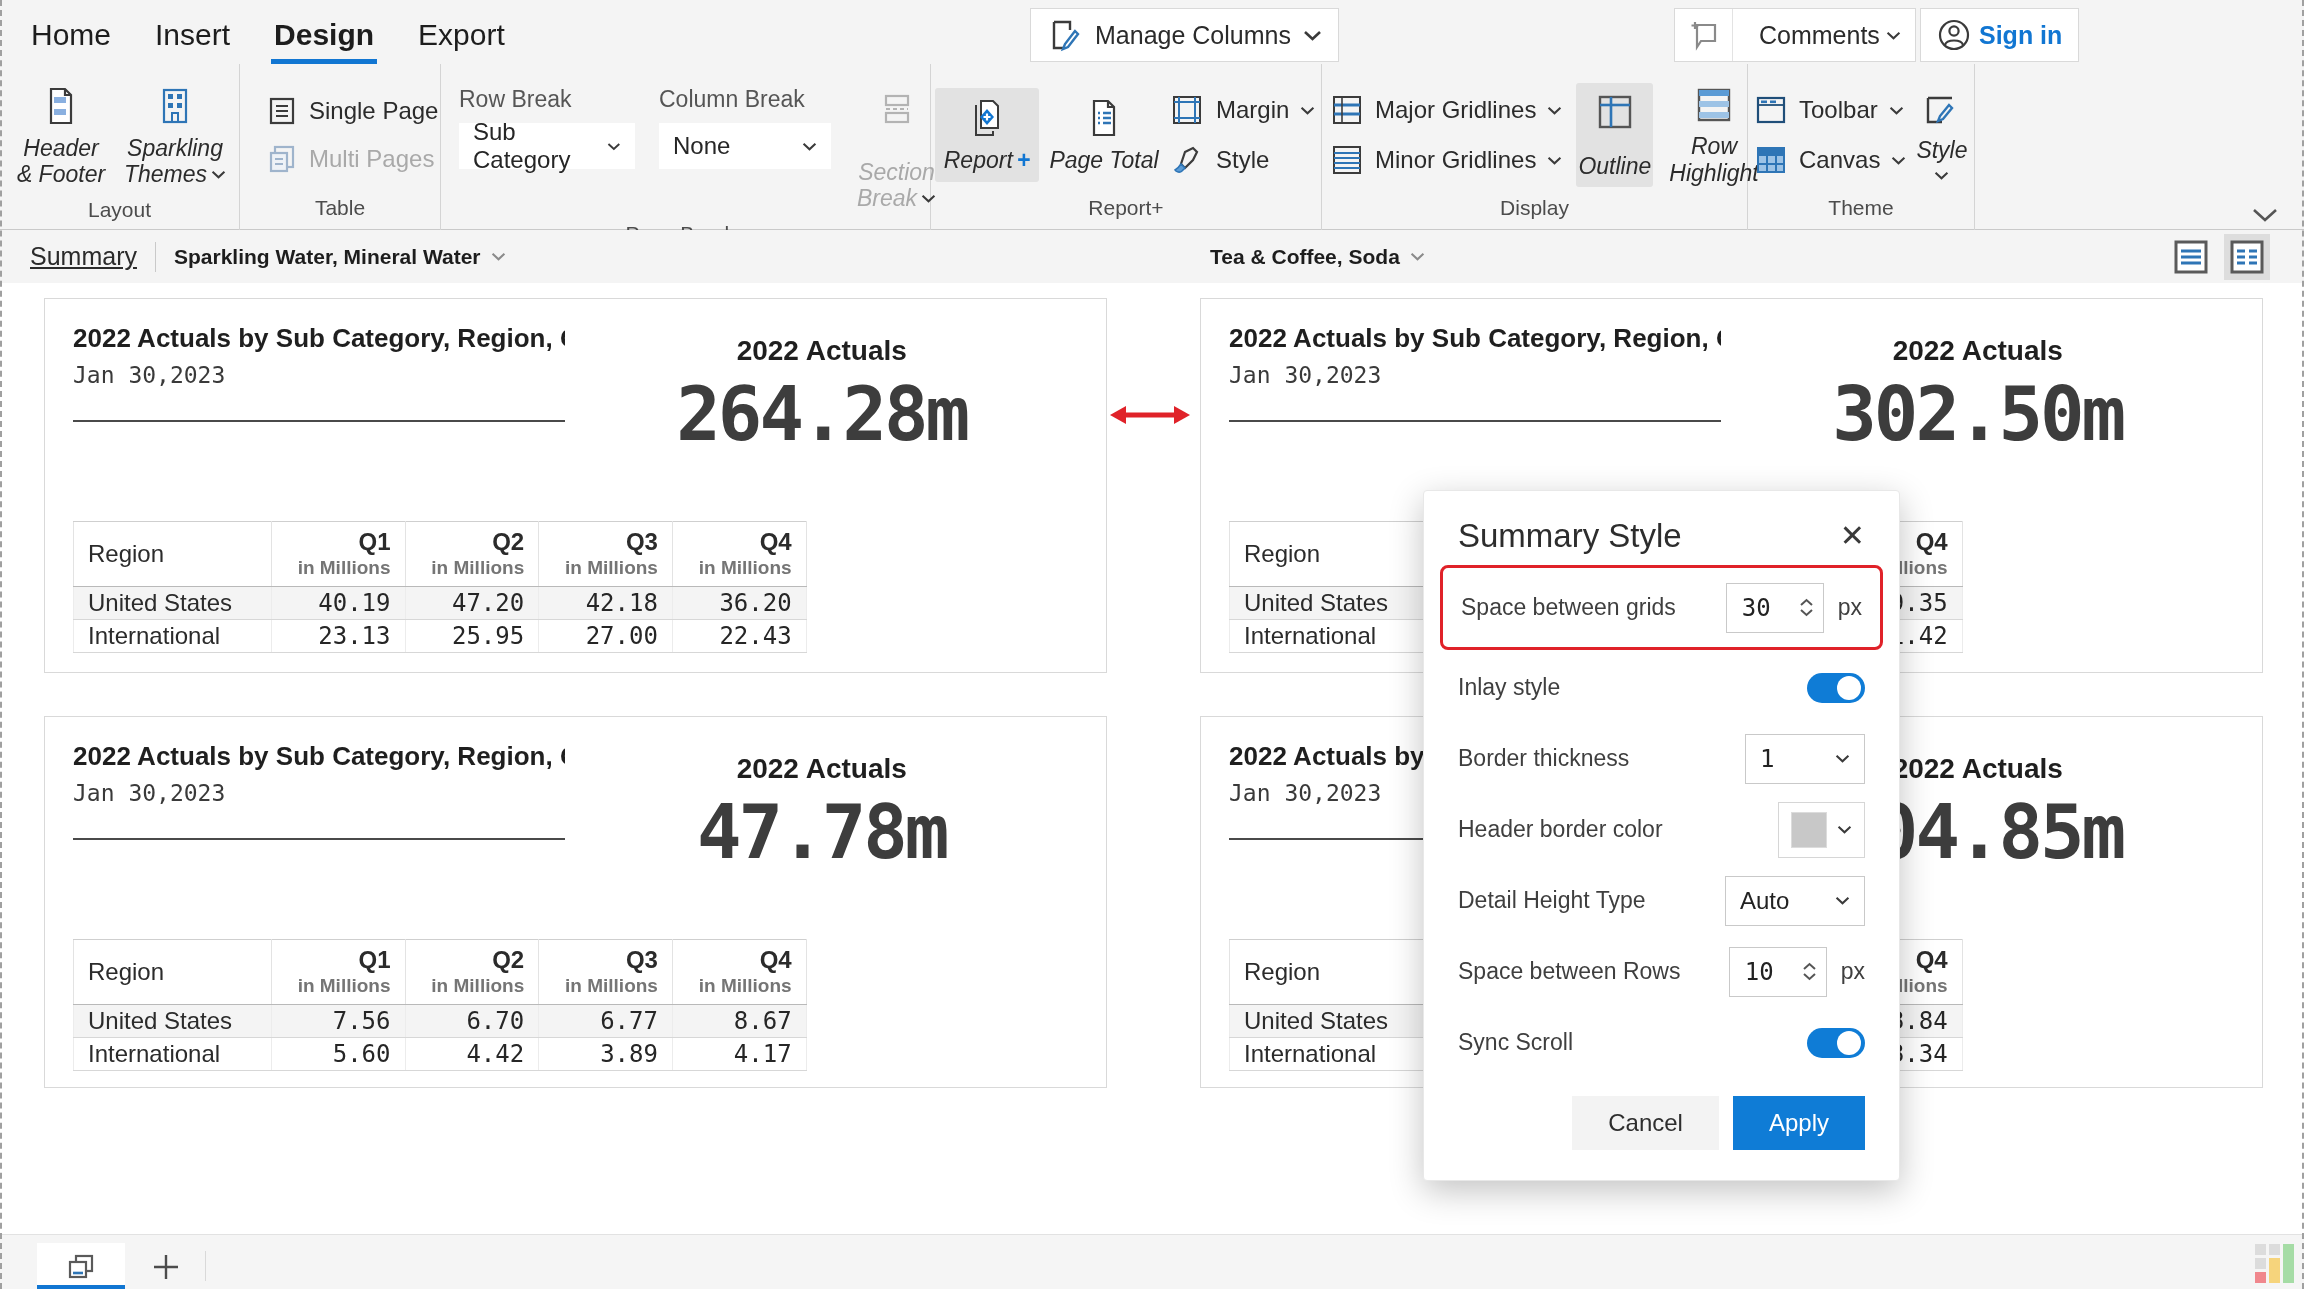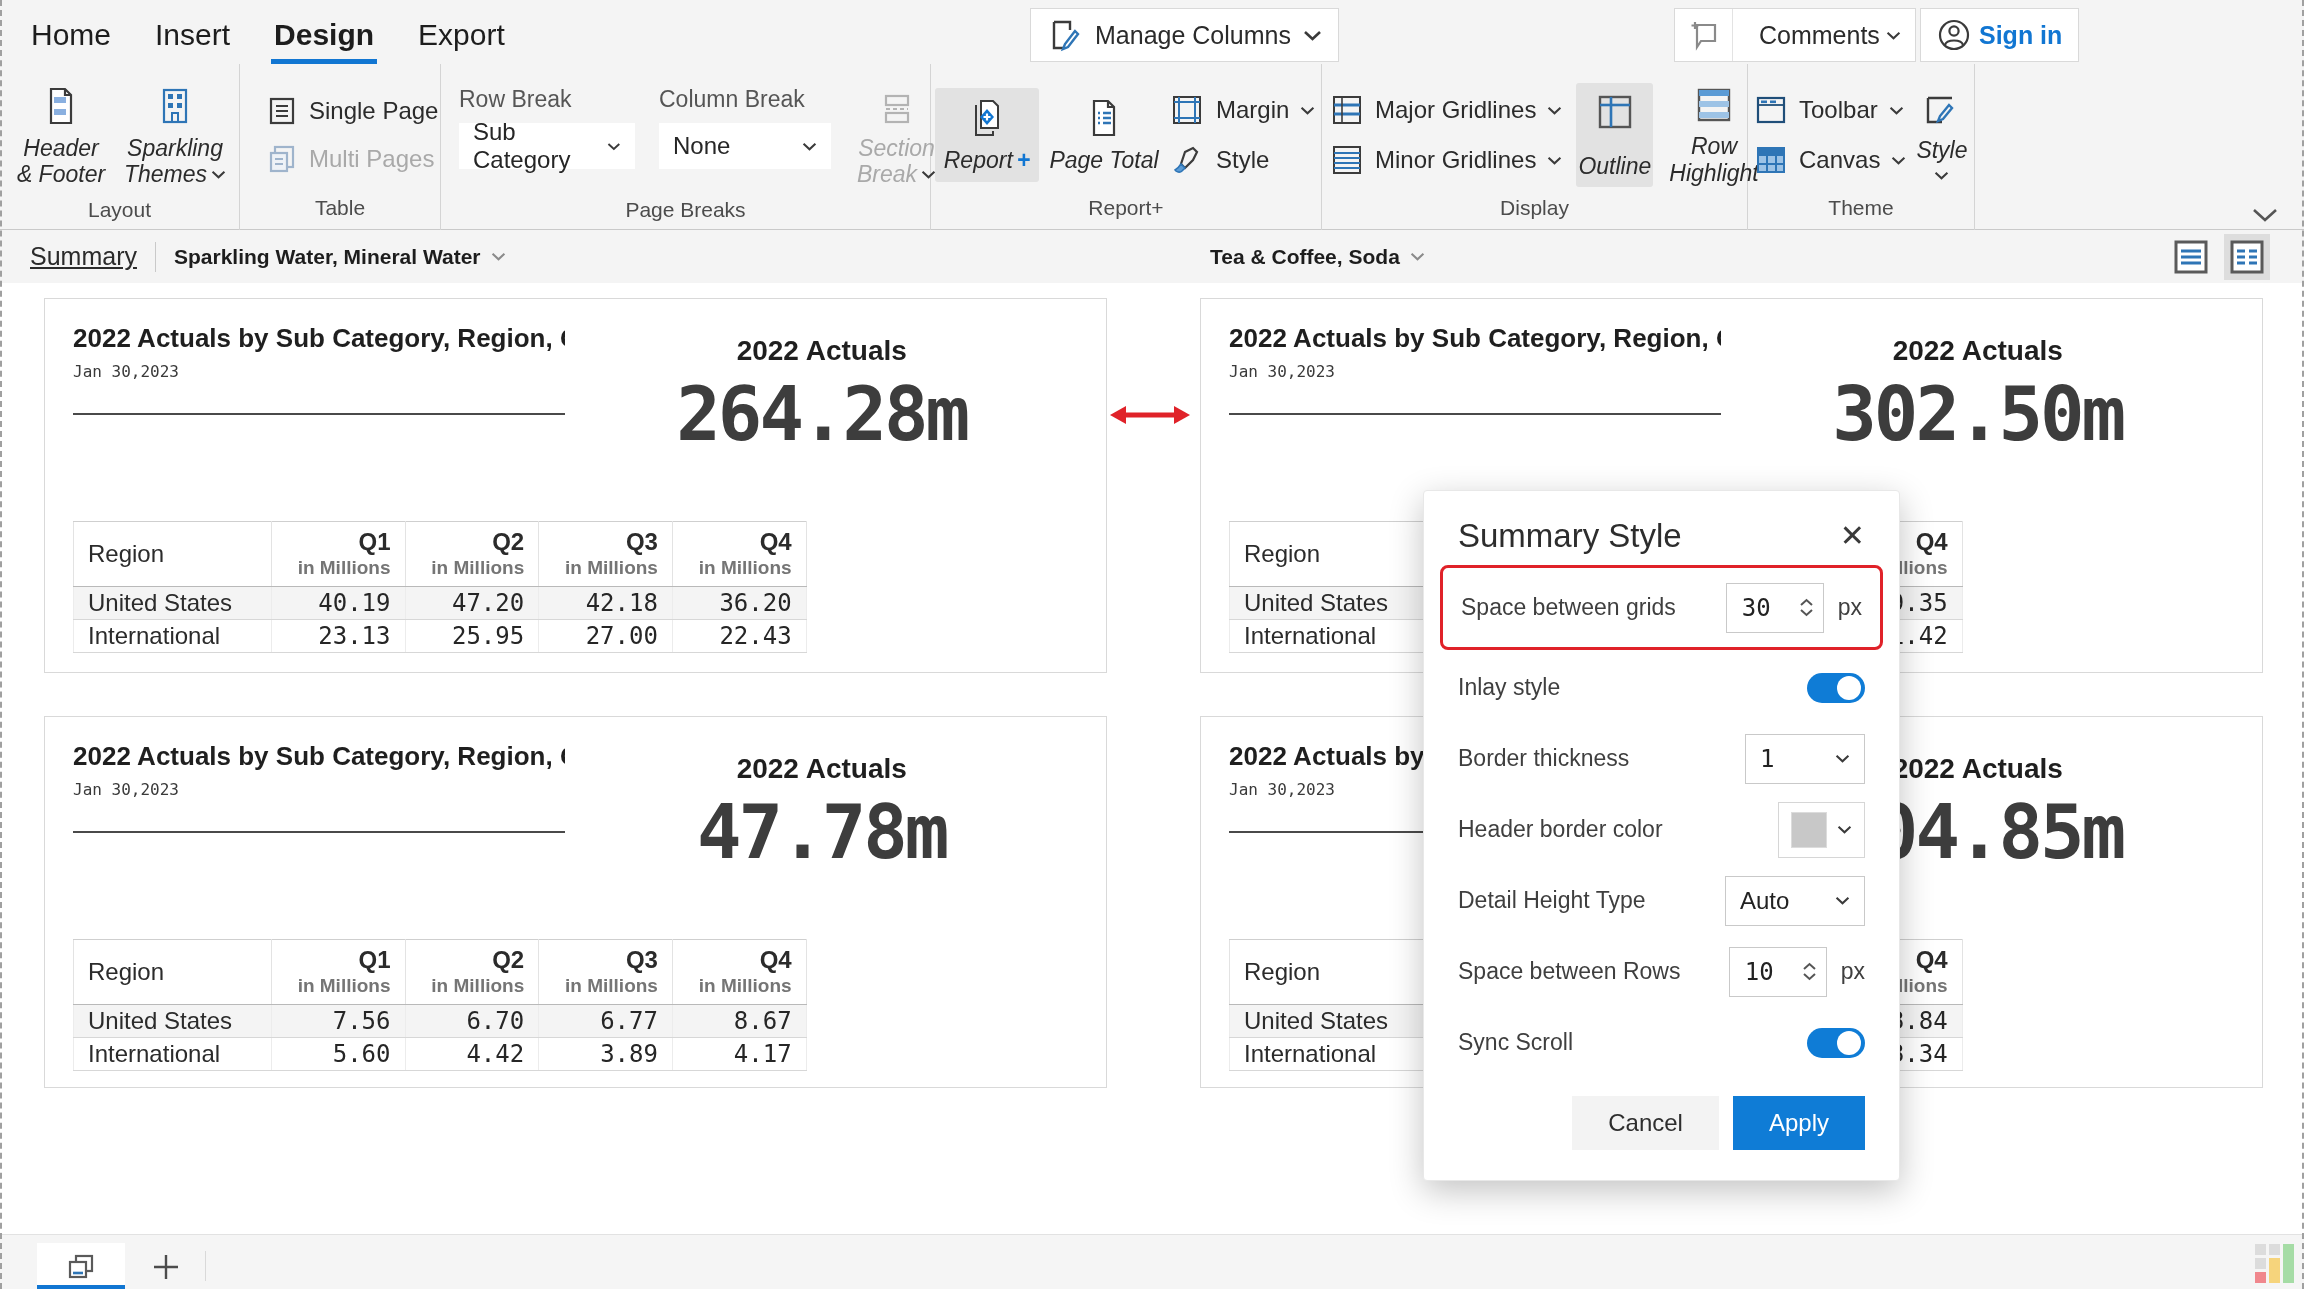--- a/index.html
+++ b/index.html
@@ -62,21 +62,21 @@
   .view-btn.sel { background:#ddd; }
 
   
   .canvas { position:relative; height:951px; background:#fff; }
   .tile { position:absolute; width:1063px; height:375px; border:1px solid #d9d9d9; background:#fff; padding:24px 28px 0; }
   .tile-0 { left:44px; top:15px; } .tile-1 { left:1200px; top:15px; }
   .tile-2 { left:44px; top:433px; height:372px; } .tile-3 { left:1200px; top:433px; height:372px; }
   .tile-head { display:flex; }
   .tile-head-left { width:49%; }
   .tile-title { font-size:26px; font-weight:bold; color:#1f1f1f; white-space:nowrap; overflow:hidden; }
-  .tile-date { font-size:16px; color:#3a3a3a; margin-top:8px; }
+  .tile-date { font-size:23px; color:#3a3a3a; margin-top:8px; }
   .tile-rule { border-top:2px solid #4a4a4a; margin-top:32px; }
   .tile-kpi { flex:1; }
   .kpi-label { font-size:28px; font-weight:bold; text-align:center; margin-top:12px; color:#1f1f1f; }
   .kpi-value { font-size:74px; font-weight:bold; text-align:center; margin-top:4px; color:#3d3d3d; letter-spacing:-3px; }
   table.grid { margin-top:64px; width:73%; border-collapse:collapse; table-layout:fixed; }
   table.grid col.c-region { width:27%; }
   table.grid th { border-top:1px solid #cfcfcf; border-bottom:1px solid #b9b9b9; border-left:1px solid #e3e3e3; border-right:1px solid #e3e3e3; padding:6px 14px 7px; vertical-align:middle; }
   th.region-h { text-align:left; font-weight:normal; font-size:24px; color:#2b2b2b; }
   .qh { font-size:24px; color:#2b2b2b; text-align:right; }
   .qsub { font-size:19px; color:#757575; text-align:right; margin-top:1px; }
@@ -245,21 +245,21 @@
           </div>
           <div>
             <div class="pb-label">Column Break</div>
             <div class="pb-select w2">
               <span>None</span>
               <svg class="chev-sm" viewBox="0 0 19 11">
                   <path d="M2 2 L9.5 9 L17 2"></path>
                 </svg>
             </div>
           </div>
-          <div class="stackbtn disabled" style="width:96px;margin-top:-6px;">
+          <div class="stackbtn disabled" style="width:96px;margin-top:-6px;gap:24px;">
             <svg width="40" height="40" viewBox="0 0 40 40">
                 <rect x="9" y="8" width="22" height="9" fill="none" stroke="#b3b3b3" stroke-width="2.2"></rect>
                 <path d="M9 21 h22" stroke="#b3b3b3" stroke-width="2" stroke-dasharray="4 3"></path>
                 <rect x="9" y="25" width="22" height="9" fill="none" stroke="#b3b3b3" stroke-width="2.2"></rect>
               </svg>
             <span class="lbl">
                 <span class="two-line"><span>Section</span><br><span style="display:inline-flex;align-items:center;gap:4px;">
                     <span>Break</span>
                     <svg class="chev-sm" viewBox="0 0 19 11">
                       <path d="M2 2 L9.5 9 L17 2" stroke="#b3b3b3"></path>

